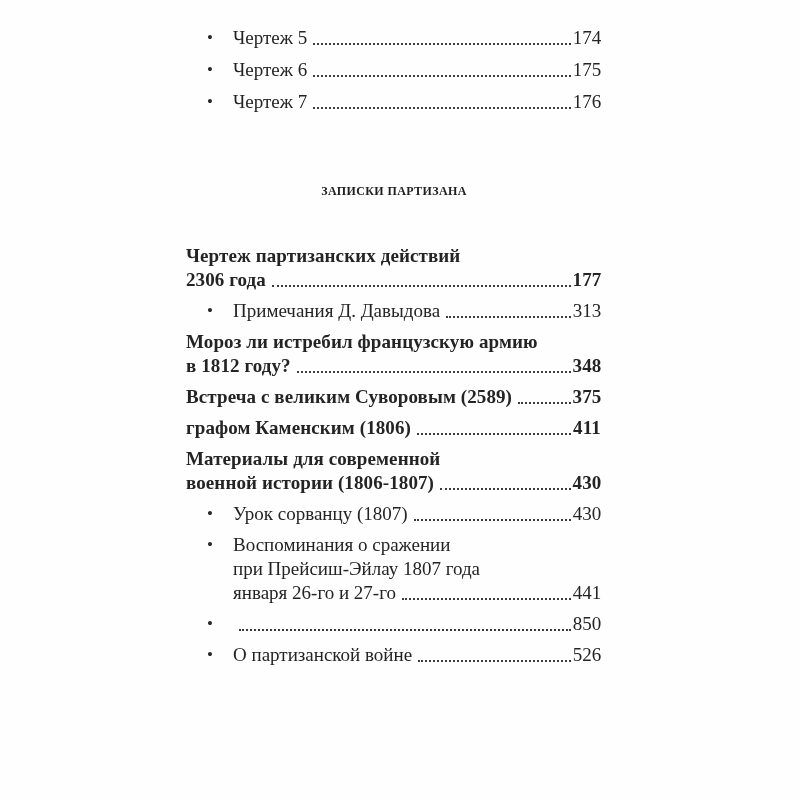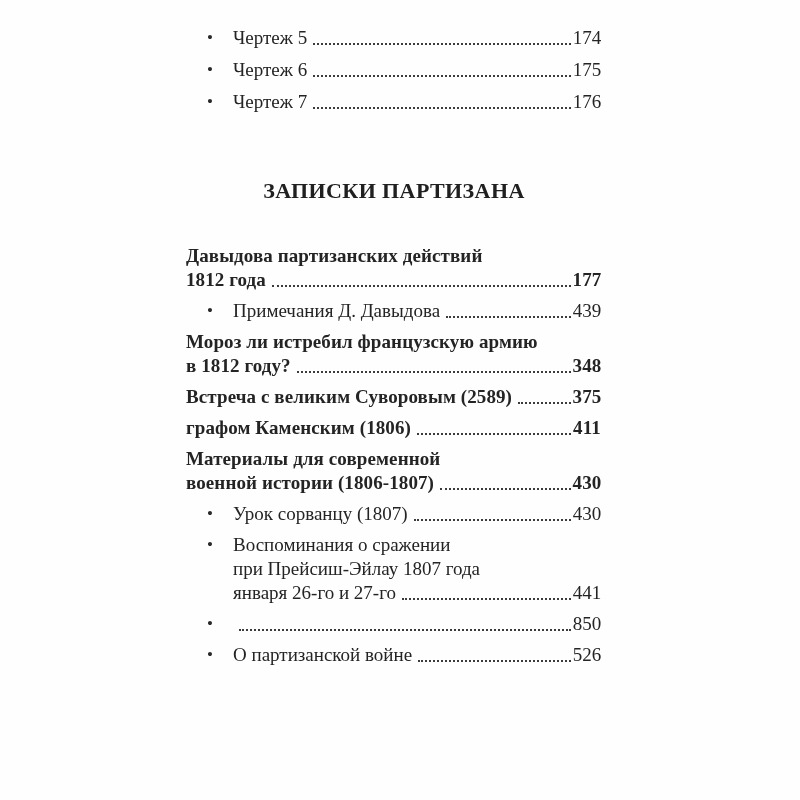--- a/index.html
+++ b/index.html
@@ -64,21 +64,21 @@
     border-bottom: 2.4px dotted #3b3b3b;
   }
   .pg {
     white-space: nowrap;
     text-align: center;
     min-width: 30px;
   }
   .heading {
     margin: 64px 0 40px 0;
     text-align: center;
-    font-size: 22px;
+    font-size: 12px;
     line-height: 26px;
     font-weight: bold;
     letter-spacing: 0.4px;
     color: #202020;
   }
 </style>
 </head>
 <body>
 
 <div class="page">
@@ -114,36 +114,36 @@
           <span class="leader"></span>
           <span class="pg">176</span>
         </div>
       </div>
     </div>
 
     <div class="heading">ЗАПИСКИ ПАРТИЗАНА</div>
 
     <div class="entry main">
       <div class="body">
-        <div class="line">Давыдова партизанских действий</div>
-        <div class="line leaderline">
-          <span class="t">1812 года</span>
+        <div class="line">Чертеж партизанских действий</div>
+        <div class="line leaderline">
+          <span class="t">2306 года</span>
           <span class="leader"></span>
           <span class="pg">177</span>
         </div>
       </div>
     </div>
 
     <div class="entry bullet">
       <span class="marker">•</span>
       <div class="body">
         <div class="line leaderline">
           <span class="t">Примечания Д. Давыдова</span>
           <span class="leader"></span>
-          <span class="pg">439</span>
+          <span class="pg">313</span>
         </div>
       </div>
     </div>
 
     <div class="entry main">
       <div class="body">
         <div class="line">Мороз ли истребил французскую армию</div>
         <div class="line leaderline">
           <span class="t">в 1812 году?</span>
           <span class="leader"></span>

